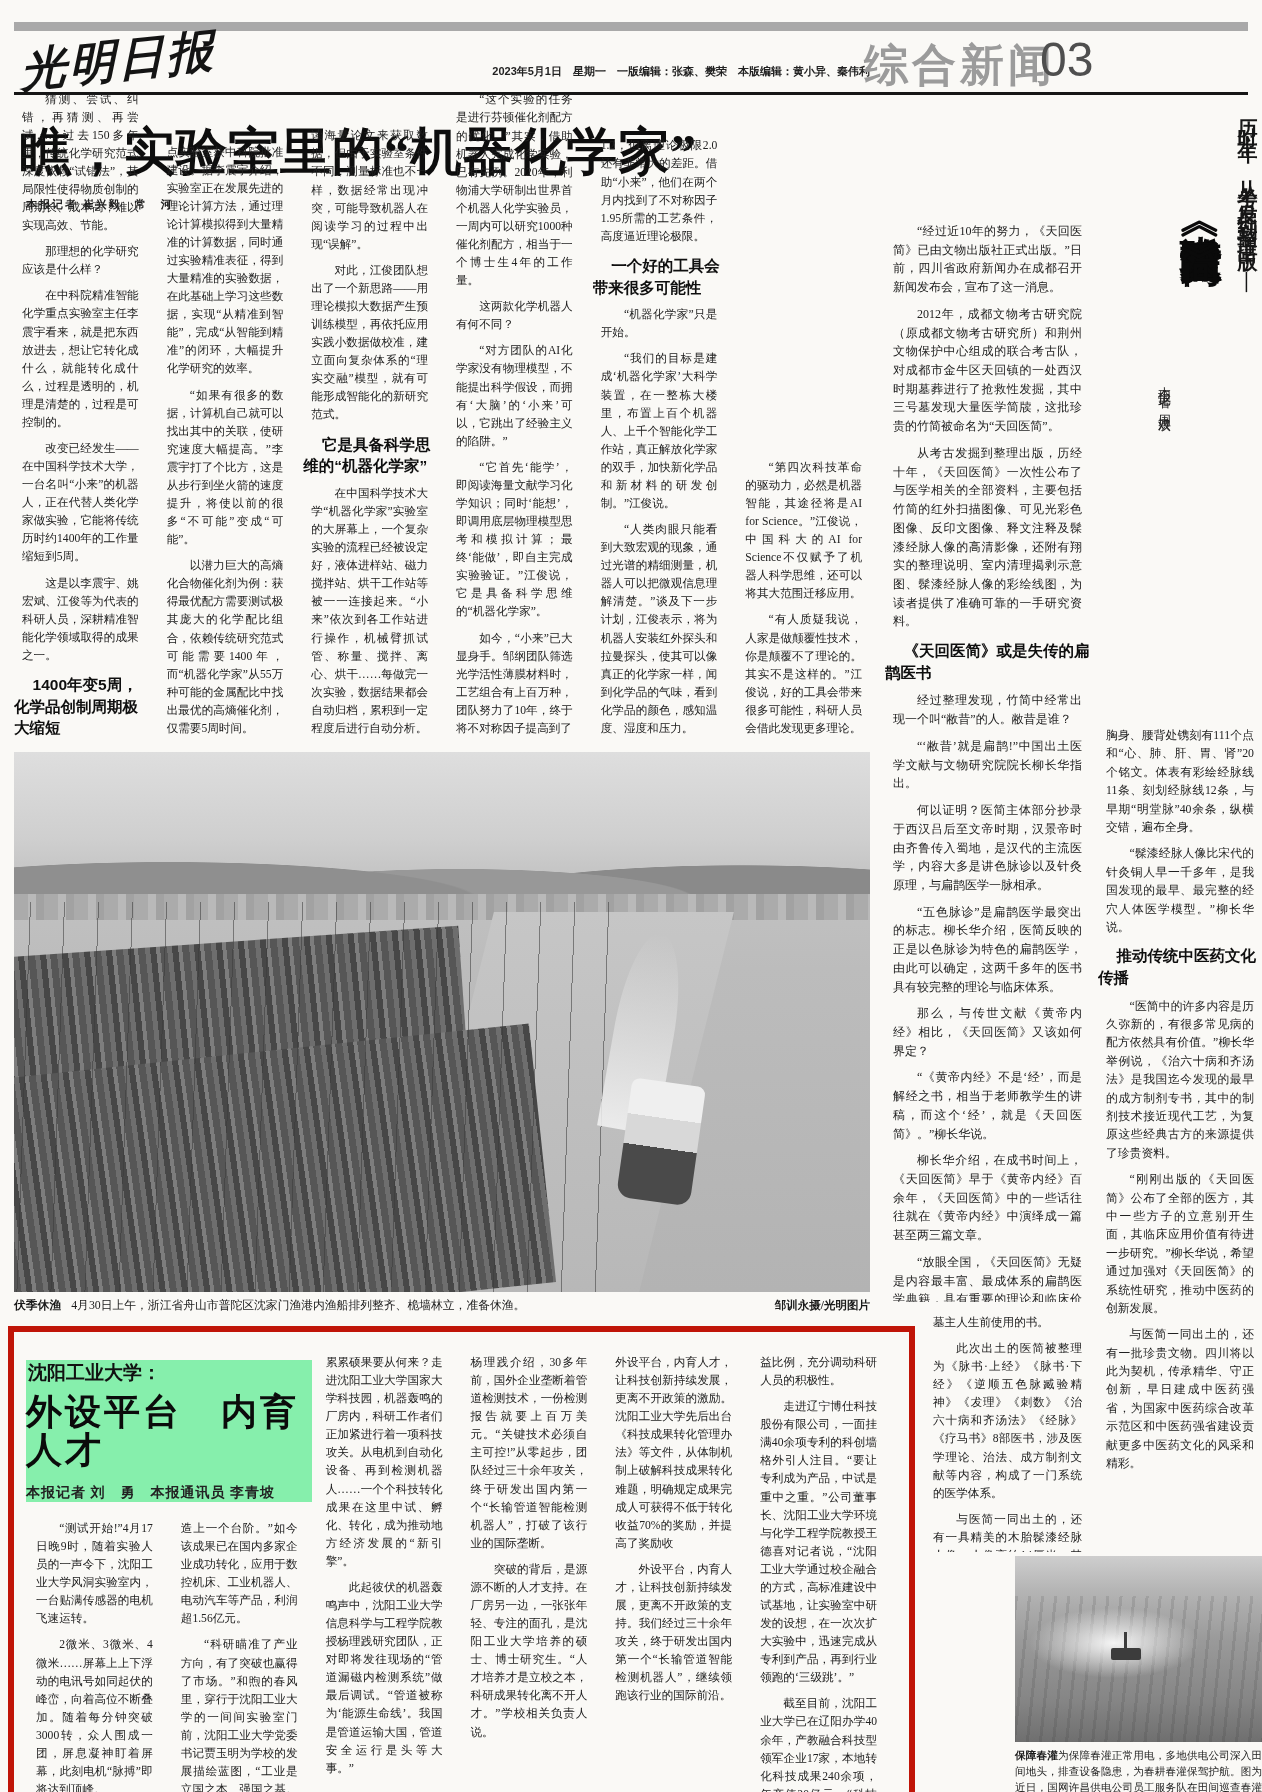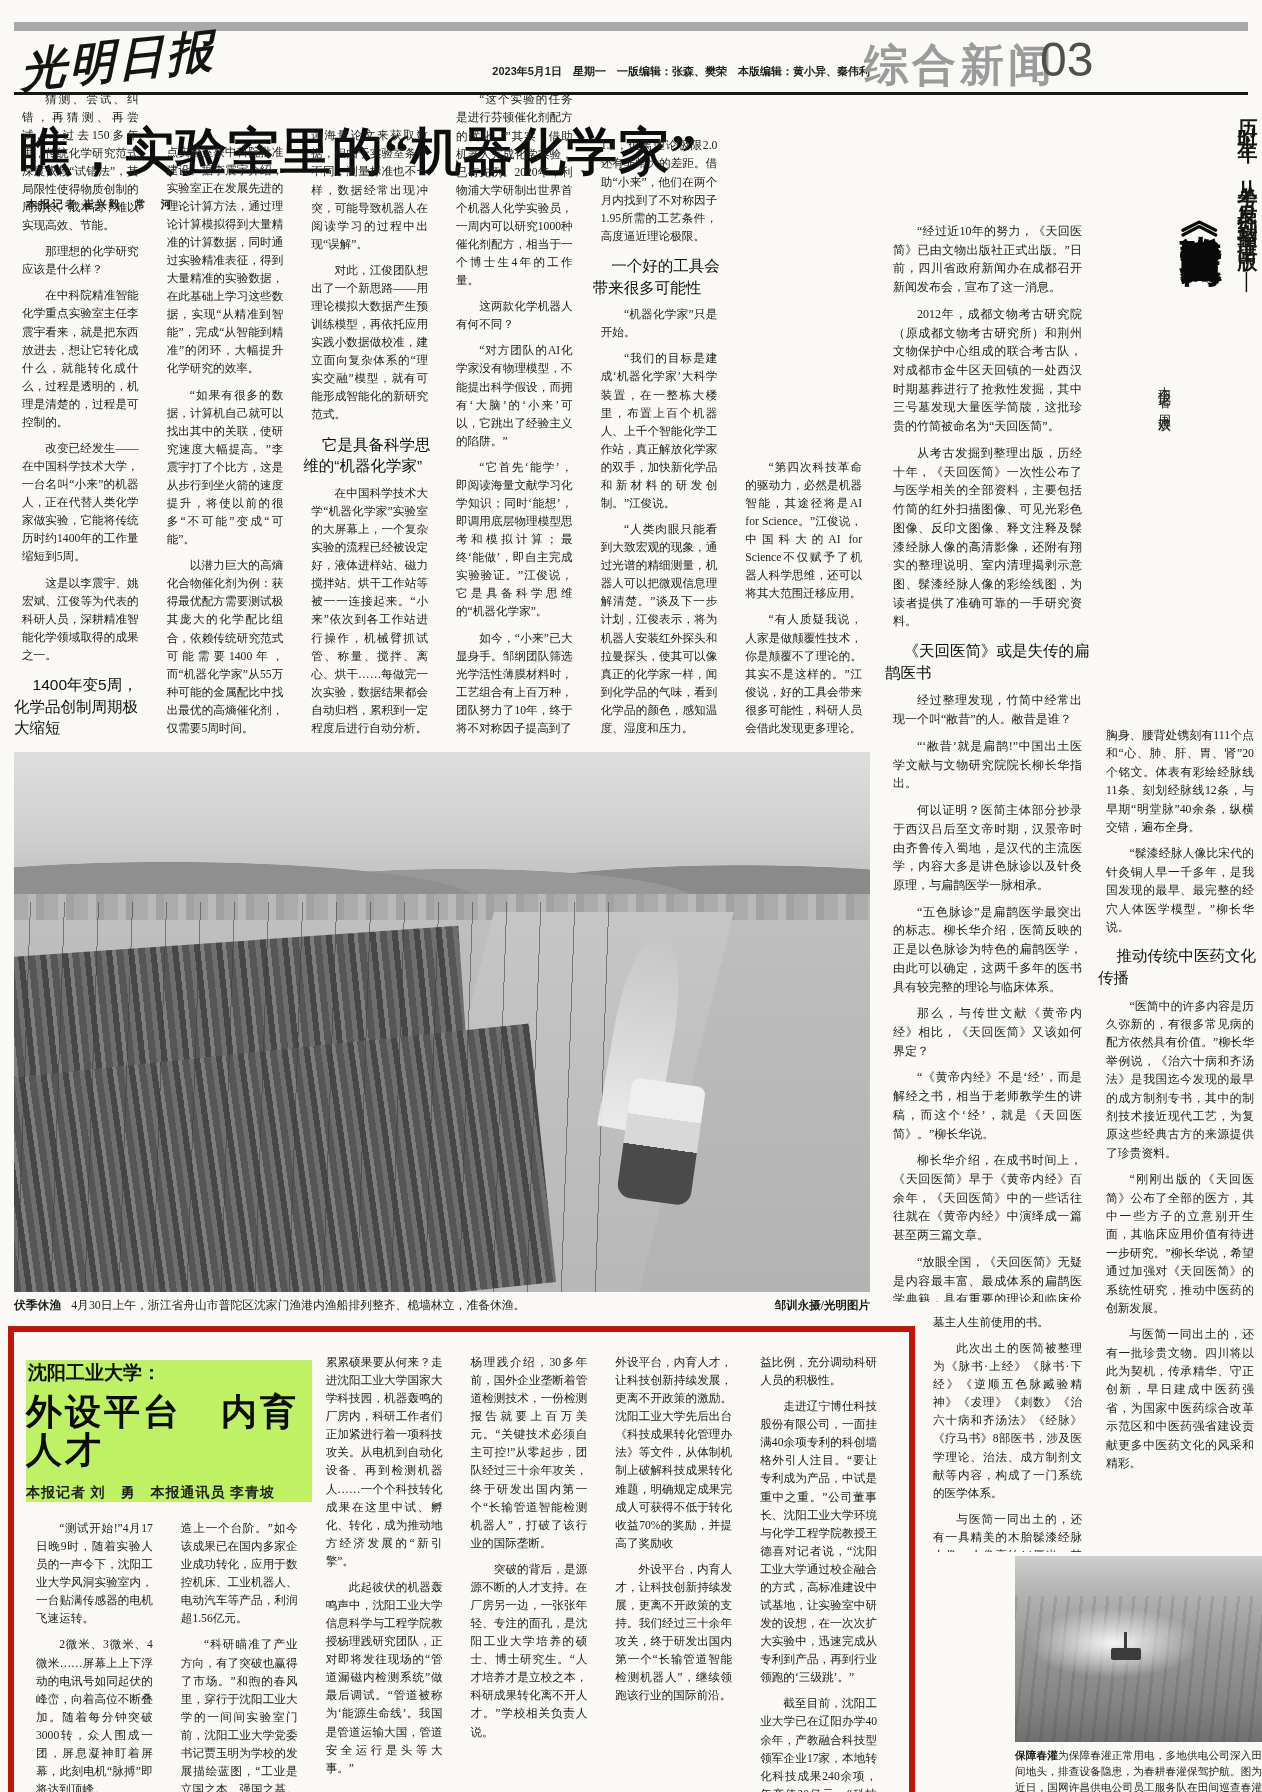--- a/index.html
+++ b/index.html
@@ -20,21 +20,21 @@
   #headerrule{left:14px;top:92px;width:1234px;height:3px;background:#161616;}
   
   #main-headline{left:20px;top:124px;width:840px;font-size:51px;font-weight:900;
             letter-spacing:1px;color:#0d0d0d;line-height:1.1;}
   #main-byline{left:26px;top:196px;font-size:13px;color:#222;}
   #main-byline b{font-size:11px;letter-spacing:2px;}
   #main-cols{left:14px;top:228px;width:856px;height:518px;display:flex;gap:12px;align-items:flex-end;}
   .ncol{flex:1 1 0;overflow:hidden;}
   .para{margin:8px;text-indent:2em;font-size:11.6px;line-height:1.56;text-align:justify;color:#212121;}
   .para.cont{text-indent:0;}
-  .sub-h{font-weight:400;font-size:15.5px;line-height:1.4;margin:9px 0 7px;color:#0f0f0f;
+  .sub-h{font-weight:700;font-size:15.5px;line-height:1.4;margin:9px 0 7px;color:#0f0f0f;
          text-indent:1.2em;font-family:"Liberation Sans","DejaVu Sans",sans-serif;}
   
   #harbor{left:14px;top:752px;width:856px;height:540px;overflow:hidden;background:
      linear-gradient(180deg,#dedede 0%,#cfcfcf 16%,#c2c2c2 24%,#bcbcbc 40%,#b3b3b3 100%);}
   .hills{position:absolute;left:0;top:84px;width:100%;height:66px;
      background:radial-gradient(60% 100% at 18% 100%,#8f8f8f 0 60%,transparent 61%),
                 radial-gradient(50% 90% at 52% 100%,#989898 0 55%,transparent 56%),
                 radial-gradient(55% 95% at 85% 100%,#8a8a8a 0 58%,transparent 59%);}
   .citystrip{position:absolute;left:0;top:142px;width:100%;height:26px;background:
      repeating-linear-gradient(90deg,#ababab 0 14px,#b9b9b9 14px 22px,#a2a2a2 22px 30px);}
@@ -53,21 +53,21 @@
      background:linear-gradient(180deg,rgba(236,236,236,.0),rgba(240,240,240,.9));
      border-radius:50% 50% 0 0;}
   #harbor-caption{left:14px;top:1298px;width:856px;font-size:11.8px;color:#1a1a1a;}
   #harbor-caption .lead{font-weight:800;margin-right:10px;
      font-family:"Liberation Sans","DejaVu Sans",sans-serif;}
   #harbor-credit{position:absolute;right:0;top:0;font-weight:700;font-size:11.5px;text-align:right;}
   
   #redbox{left:8px;top:1326px;width:895px;height:466px;border:6px solid #c01508;border-bottom:none;
      background:#faf9f6;overflow:hidden;}
   #redbox-cols{position:absolute;left:14px;top:14px;width:857px;height:452px;display:flex;gap:12px;}
-  #bottom-hl{position:absolute;left:12px;top:28px;width:286px;height:142px;background:#bef264;z-index:2;font-family:Liberation Serif, serif;}
+  #bottom-hl{position:absolute;left:12px;top:28px;width:286px;height:142px;background:#86efac;z-index:2;font-family:Liberation Serif, serif;}
   #bottom-kicker{font-size:19px;font-weight:700;color:#111;margin:0 0 8px 2px;}
   #bottom-headline{font-size:36px;font-weight:900;letter-spacing:3px;color:#0b0b0b;margin:0 0 14px 0;line-height:1.05;}
   #bottom-byline{font-size:12px;color:#222;}
   #bottom-byline b{font-size:14px;letter-spacing:1px;}
   .carve{padding-top:166px;}
   
   #rcol1{left:885px;top:214px;width:205px;height:1088px;overflow:hidden;}
   #rcol1 .para{font-size:12px;}
   #rcol1b{left:925px;top:1306px;width:165px;height:246px;overflow:hidden;}
   #rcol1b .para{font-size:11.6px;}

